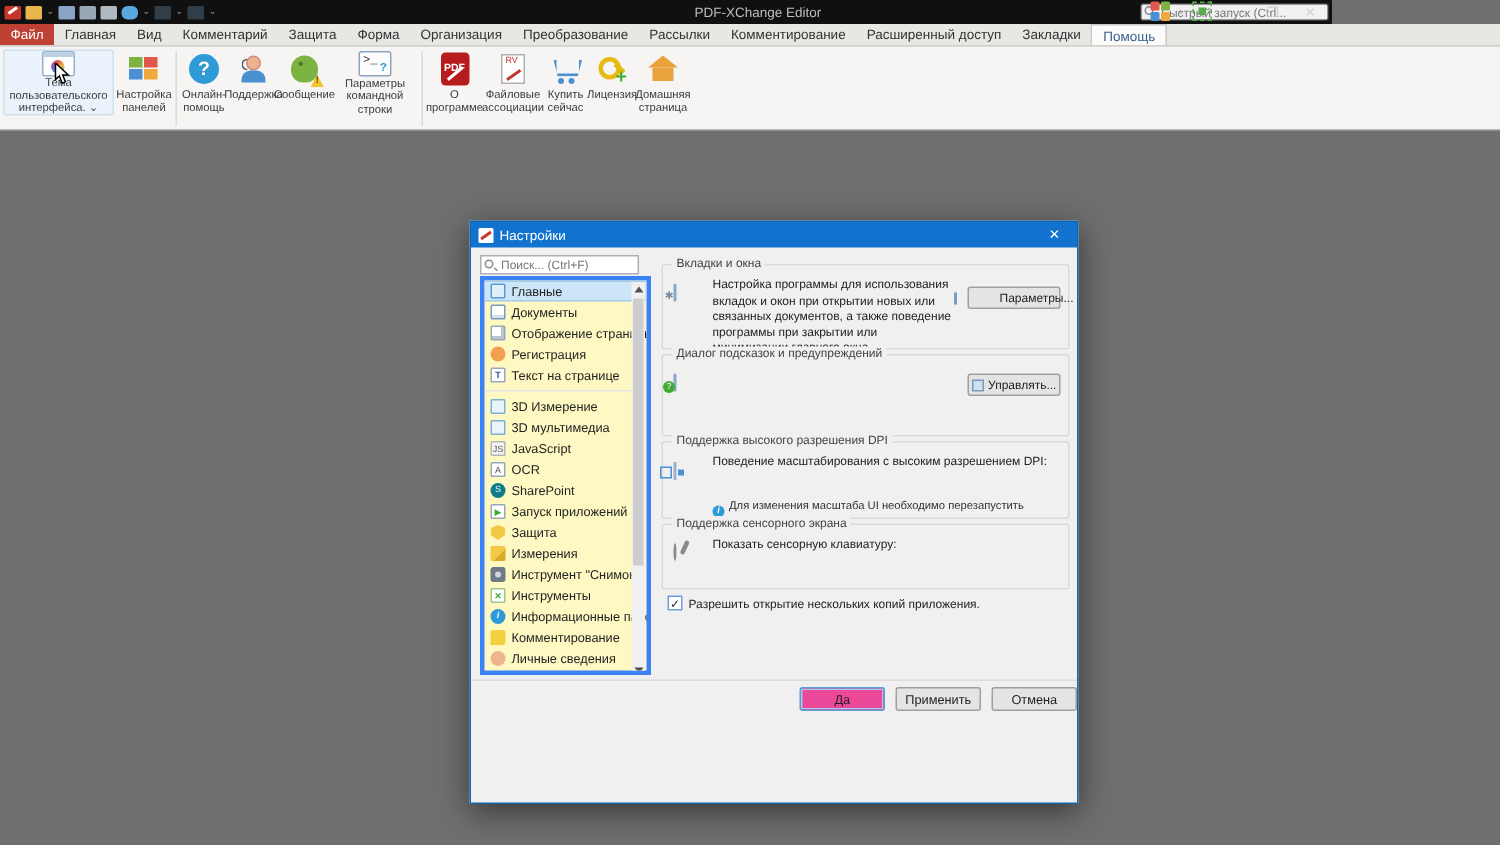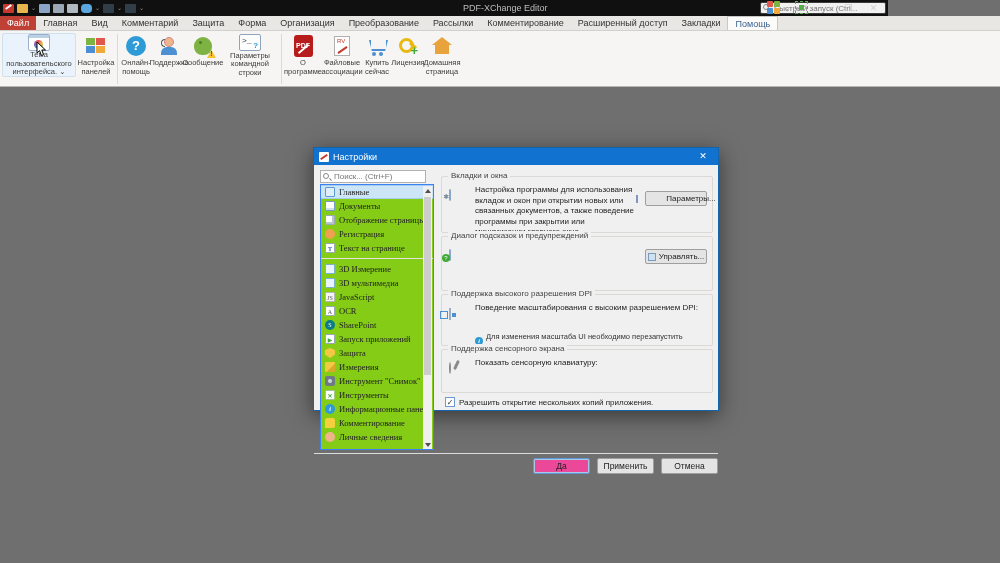--- a/index.html
+++ b/index.html
@@ -86,31 +86,31 @@
   .ic-home::before { content:""; position:absolute; left:0; top:0; border-left:10px solid transparent; border-right:10px solid transparent; border-bottom:8px solid #e8a33d; }
   .ic-home::after { content:""; position:absolute; left:3px; top:8px; width:14px; height:9px; background:#e8a33d; }
 
   
   .cursor { position:absolute; left:36px; top:42px; z-index:60; }
 
   
   .docarea { position:absolute; left:0; top:87px; width:1000px; height:476px; background:#6f6f6f; }
 
   
-  .dialog { position:absolute; left:313px; top:147px; width:406px; height:264px; background:#f0f0f0; border:1px solid #1464ad; box-shadow:0 5px 20px rgba(0,0,0,.5); z-index:40; font-size:8.5px; color:#1f1f1f; }
+  .dialog { position:absolute; left:313px; top:147px; width:406px; height:389px; background:#f0f0f0; border:1px solid #1464ad; box-shadow:0 5px 20px rgba(0,0,0,.5); z-index:40; font-size:8.5px; color:#1f1f1f; }
   .dlg-title { position:absolute; left:0; top:0; width:100%; height:17px; background:#1173cf; color:#fff; display:flex; align-items:center; padding-left:5px; font-size:9px; }
   .dlg-logo { width:10px; height:10px; background:#fff; border-radius:1px; margin-right:4px; position:relative; }
   .dlg-logo::after { content:""; position:absolute; left:1px; top:4px; width:8px; height:2px; background:#c6382e; transform:rotate(-35deg); }
   .dlg-close { position:absolute; right:0; top:0; width:30px; height:17px; color:#fff; font-size:9px; text-align:center; line-height:17px; }
 
   .dlg-search { position:absolute; left:6px; top:22px; width:106px; height:13px; border:1px solid #b0b0b0; background:#fff; font-size:8px; color:#777; padding:0 2px 0 13px; }
   .ds-glass { position:absolute; left:9px; top:25px; width:6px; height:6px; border:1px solid #8a8a8a; border-radius:50%; z-index:2; }
   .ds-glass::after { content:""; position:absolute; left:5px; top:5px; width:3px; height:1px; background:#8a8a8a; transform:rotate(45deg); }
 
-  .dlg-list { position:absolute; left:6px; top:36px; width:114px; height:266px; background:#84cc16; border:1px solid #3b82f6; overflow:hidden;font-family:Liberation Serif, serif; }
+  .dlg-list { position:absolute; left:6px; top:36px; width:114px; height:266px; background:#fef9c3; border:3px solid #3b82f6; overflow:hidden; }
   .li { height:14px; display:flex; align-items:center; gap:4px; padding-left:4px; white-space:nowrap; font-size:8.5px; color:#222; }
   .li-sel { background:#cde6f7; border-top:1px solid #a8cdea; border-bottom:1px solid #a8cdea; }
   .li-sep { height:4px; border-bottom:1px solid #e3e3e3; margin-bottom:3px; }
   .lic { width:10px; height:10px; flex:0 0 10px; border-radius:1px; font-size:6px; line-height:10px; text-align:center; color:#fff; }
   .lic-gen { background:#dfeef9; border:1px solid #5b9bd5; }
   .lic-doc { background:#fff; border:1px solid #7a9ac0; box-shadow:inset 0 -2px 0 #cfe0ef; }
   .lic-page { background:#fff; border:1px solid #9aa7b5; box-shadow:inset -2px -2px 0 #b9c4ce; }
   .lic-reg { background:#f0a050; border-radius:50%; }
   .lic-txt { background:#fff; border:1px solid #9aa7b5; color:#2b579a; font-weight:bold; }
   .lic-cube { background:#eaf4fb; border:1px solid #7ab0d4; }

